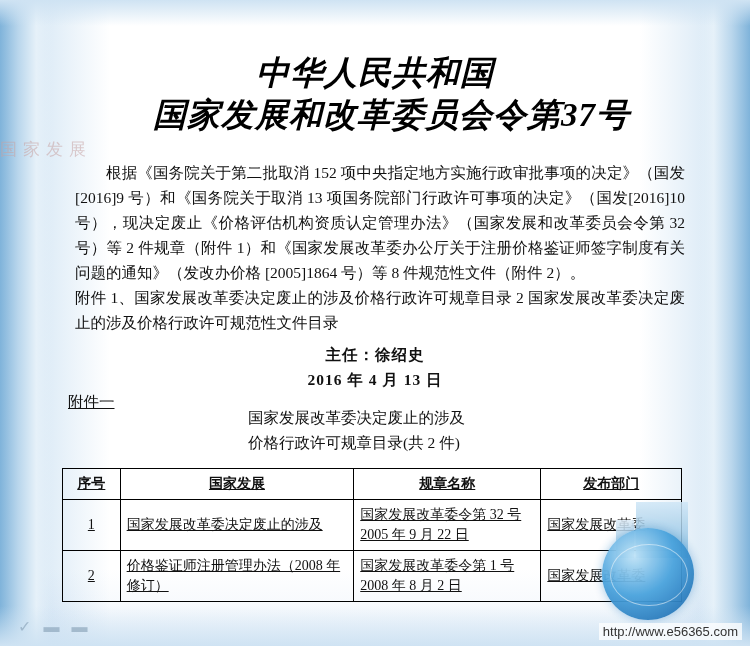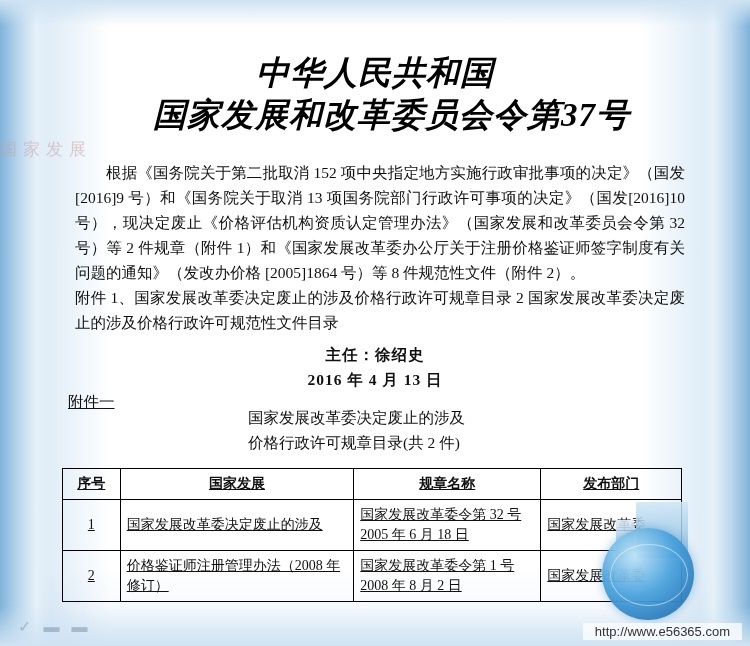--- a/index.html
+++ b/index.html
@@ -145,21 +145,21 @@
   .col-dept { width: 140px; text-align: left; }
 
   .footer-url {
     position: absolute;
     right: 8px;
     bottom: 6px;
     font-family: "Liberation Sans", sans-serif;
     font-size: 13px;
     color: #333;
     background: rgba(255,255,255,.75);
-    padding: 1px 12px;
+    padding: 1px 4px;
   }
   .globe {
     position: absolute;
     right: 56px;
     bottom: 26px;
     width: 92px;
     height: 92px;
     border-radius: 50%;
     background: radial-gradient(circle at 35% 30%, #bfe3f7 0%, #4aa3dd 45%, #1763a8 100%);
     box-shadow: 0 0 10px rgba(60,140,200,.5);
@@ -239,21 +239,21 @@
         <th class="col-doc">规章名称</th>
         <th class="col-dept">发布部门</th>
       </tr>
     </thead>
     <tbody>
       <tr>
         <td class="col-no">1</td>
         <td class="col-name">国家发展改革委决定废止的涉及</td>
         <td class="col-doc">
           <div>国家发展改革委令第 32 号</div>
-          <div>2005 年 6 月 18 日</div>
+          <div>2005 年 9 月 22 日</div>
         </td>
         <td class="col-dept">国家发展改革委</td>
       </tr>
       <tr>
         <td class="col-no">2</td>
         <td class="col-name">价格鉴证师注册管理办法（2008 年修订）</td>
         <td class="col-doc">
           <div>国家发展改革委令第 1 号</div>
           <div>2008 年 8 月 2 日</div>
         </td>

